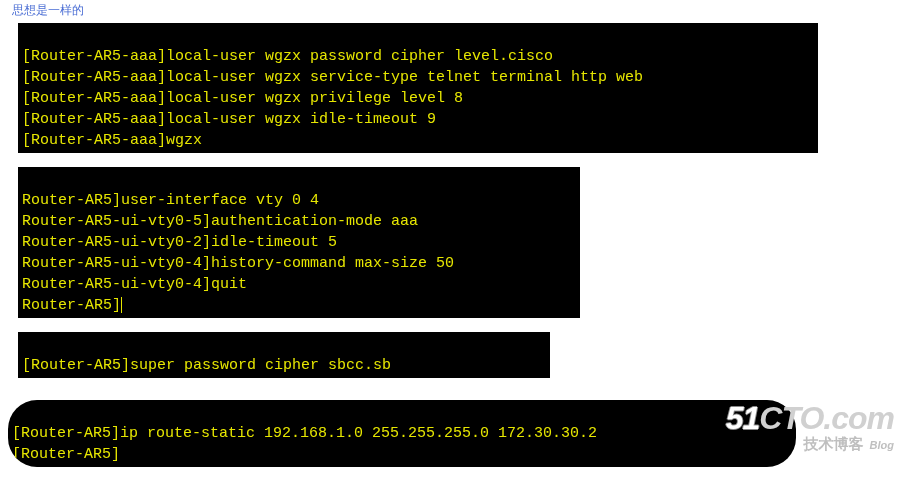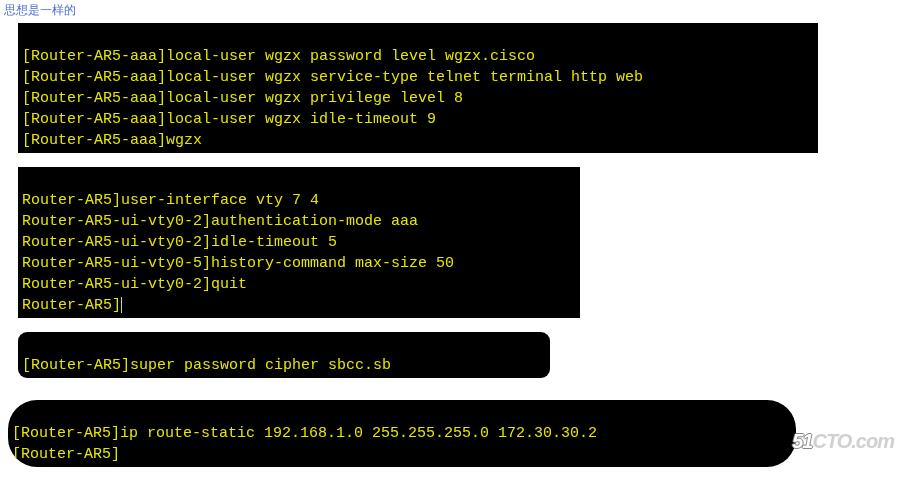--- a/index.html
+++ b/index.html
@@ -6,21 +6,21 @@
       margin: 0;
       padding: 0;
       background: #ffffff;
       font-family: "Courier New", Consolas, monospace;
       width: 906px;
       position: relative;
     }
     .top-text {
       color: #4a6dd4;
       font-size: 12px;
-      padding: 2px 4px;
+      padding: 2px 12px;
       font-family: sans-serif;
     }
     .term {
       background: #000000;
       color: #e6e600;
       font-size: 15px;
       line-height: 21px;
       padding: 2px 4px;
       margin-bottom: 14px;
       white-space: pre;
@@ -31,21 +31,20 @@
       margin-left: 18px;
       margin-top: 2px;
     }
     .term2 {
       width: 554px;
       margin-left: 18px;
     }
     .term3 {
       width: 524px;
       margin-left: 18px;
-      border-radius: 9px;
     }
     .term4 {
       width: 780px;
       margin-left: 8px;
       margin-top: 22px;
       border-radius: 29px;
     }
     .cursor {
       display: inline-block;
       width: 1px;
@@ -55,21 +54,21 @@
     }
     .watermark {
       position: absolute;
       right: 12px;
       bottom: 30px;
       text-align: right;
       font-family: Arial, sans-serif;
       line-height: 1;
     }
     .wm-top {
-      font-size: 20px;
+      font-size: 32px;
       font-weight: 900;
       font-style: italic;
       letter-spacing: -1px;
     }
     .wm-top .w51 { color: #ffffff; text-shadow: -1px 0 #888,1px 0 #888,0 -1px #888,0 1px #888; }
     .wm-top .cto { color: #d0d0d0; }
     .wm-top .com { color: #d0d0d0; }
     .wm-bottom {
       font-size: 15px;
       color: #bfbfbf;
@@ -83,42 +82,45 @@
       font-weight: 700;
       margin-left: 6px;
     }
   </style>
 </head>
 <body>
 
 <div class="top-text">思想是一样的</div>
 
 <div class="term term1">
-<span>[Router-AR5-aaa]local-user wgzx password level wgzx.cisco</span>
+<span>[Router-AR5-aaa]local-user wgzx password cipher level.cisco</span>
 <span>[Router-AR5-aaa]local-user wgzx service-type telnet terminal http web</span>
 <span>[Router-AR5-aaa]local-user wgzx privilege level 8</span>
 <span>[Router-AR5-aaa]local-user wgzx idle-timeout 9</span>
 <span>[Router-AR5-aaa]wgzx</span>
 </div>
 
 <div class="term term2">
-<span>Router-AR5]user-interface vty 7 4</span>
-<span>Router-AR5-ui-vty0-2]authentication-mode aaa</span>
+<span>Router-AR5]user-interface vty 0 4</span>
+<span>Router-AR5-ui-vty0-5]authentication-mode aaa</span>
 <span>Router-AR5-ui-vty0-2]idle-timeout 5</span>
-<span>Router-AR5-ui-vty0-5]history-command max-size 50</span>
-<span>Router-AR5-ui-vty0-2]quit</span>
+<span>Router-AR5-ui-vty0-4]history-command max-size 50</span>
+<span>Router-AR5-ui-vty0-4]quit</span>
 <span>Router-AR5]</span><span class="cursor"></span>
 </div>
 
 <div class="term term3">
 <span>[Router-AR5]super password cipher sbcc.sb</span>
 </div>
 
 <div class="term term4">
 <span>[Router-AR5]ip route-static 192.168.1.0 255.255.255.0 172.30.30.2</span>
 <span>[Router-AR5]</span>
 </div>
 
 <div class="watermark">
   <div class="wm-top">
     <span class="w51">51</span><span class="cto">CTO</span><span class="com">.com</span>
   </div>
+  <div class="wm-bottom">
+    <span>技术博客</span><span class="wm-blog">Blog</span>
+  </div>
 </div>
 
 </body></html>

